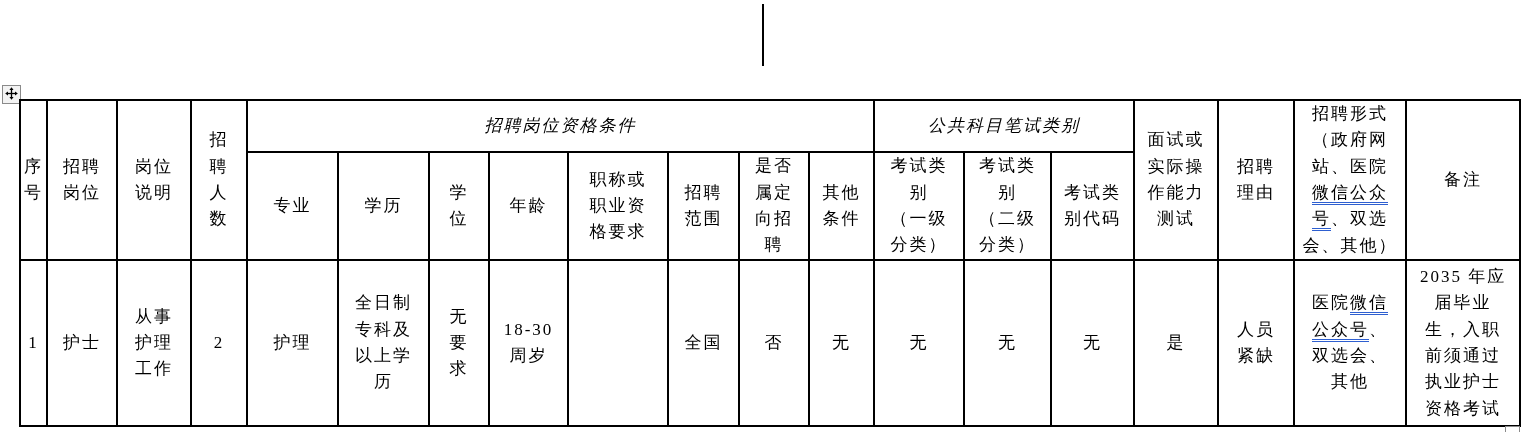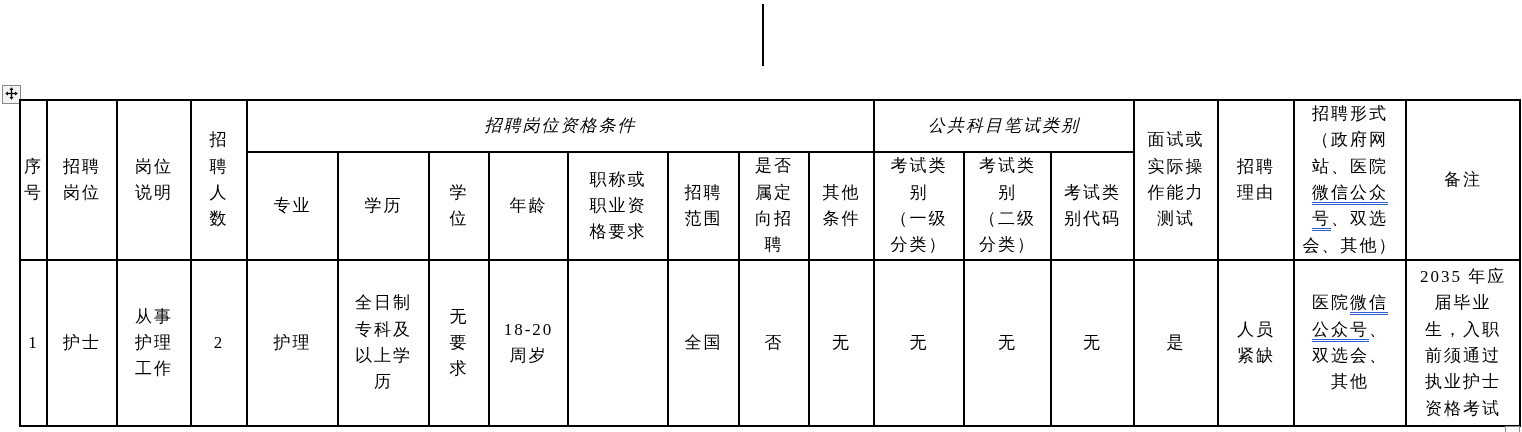--- a/index.html
+++ b/index.html
@@ -152,21 +152,21 @@
 工作</td>
     <td class="num">2</td>
     <td>护理</td>
     <td>全日制
 专科及
 以上学
 历</td>
     <td>无
 要
 求</td>
-    <td class="num">18-20
+    <td class="num">18-30
 周岁</td>
     <td></td>
     <td>全国</td>
     <td>否</td>
     <td>无</td>
     <td>无</td>
     <td>无</td>
     <td>无</td>
     <td>是</td>
     <td>人员

